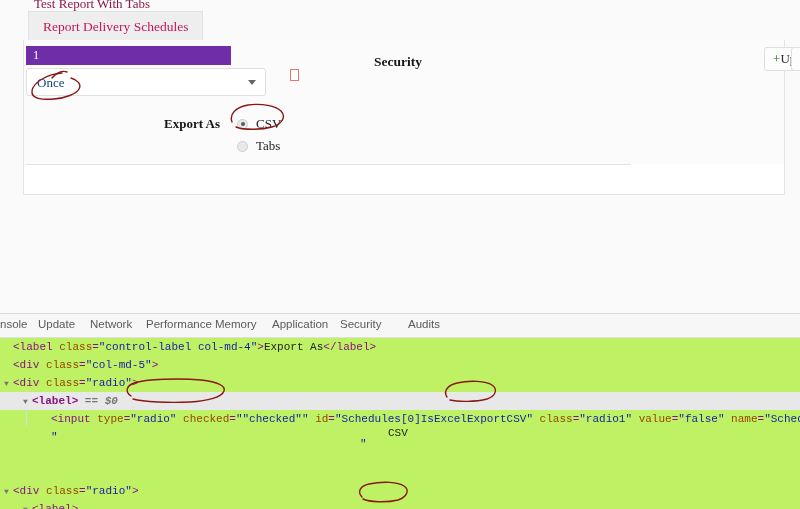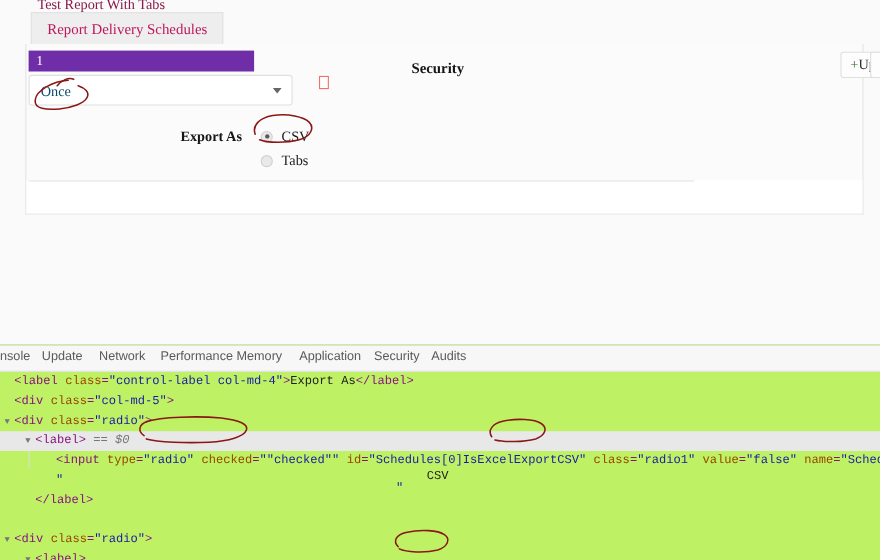--- a/index.html
+++ b/index.html
@@ -131,21 +131,21 @@
     white-space:nowrap;
   }
 
   .dom{
     position:absolute;left:0;top:24px;width:800px;height:172px;
     font-family:"Liberation Mono", monospace;font-size:11px;
     color:#222;line-height:18px;white-space:nowrap;
   }
   .dom-line{position:absolute;left:0;width:800px;height:18px;}
   .dom-line .ind{display:inline-block;}
-  .dom-line.sel{background:#e8e8e8;}
+  .dom-line.sel{background:#e8e8e8;font-weight:bold;}
   .tri{display:inline-block;width:9px;color:#777;font-size:8px;}
   .tag{color:#881280;}
   .attr{color:#994500;}
   .val{color:#1a1aa6;}
   .punct{color:#881280;}
   .txt{color:#222;}
   .sel-marker{color:#777;font-style:italic;}
   .guide{
     position:absolute;left:26px;top:0;width:1px;height:100%;
     background:#dcdcdc;
@@ -203,33 +203,32 @@
 
 <div class="devtools">
   <div class="dt-tabs" id="dt-tabs">
       <span class="dt-tab" style="left: 0px;">nsole</span>
       <span class="dt-tab" style="left: 38px;">Update</span>
       <span class="dt-tab" style="left: 90px; text-align: right;">Network</span>
       <span class="dt-tab" style="left: 146px;">Performance</span>
       <span class="dt-tab" style="left: 215px;">Memory</span>
       <span class="dt-tab" style="left: 272px;">Application</span>
       <span class="dt-tab" style="left: 340px;">Security</span>
-      <span class="dt-tab" style="left: 392px;">Audits</span>
+      <span class="dt-tab" style="left: 408px;">Audits</span>
     </div>
   <div class="dom" id="dom-tree">
     <div class="guide" style="top:52px;height:36px;"></div>
     <span class="textnode" id="csv-textnode" style="left:388px;top:86px;">CSV</span>
     <span class="textnode quote" id="csv-textquote" style="left:360px;top:97px;">"</span>
   <div class="dom-line" style="top: 0px;"><span class="ind" style="width: 4px;"></span><span class="tri"></span><span class="punct">&lt;</span><span class="tag">label</span><span class=""> </span><span class="attr">class</span><span class="punct">=</span><span class="val">"control-label col-md-4"</span><span class="punct">&gt;</span><span class="txt">Export As</span><span class="punct">&lt;/</span><span class="tag">label</span><span class="punct">&gt;</span></div>
       <div class="dom-line" style="top: 18px;"><span class="ind" style="width: 4px;"></span><span class="tri"></span><span class="punct">&lt;</span><span class="tag">div</span><span class=""> </span><span class="attr">class</span><span class="punct">=</span><span class="val">"col-md-5"</span><span class="punct">&gt;</span></div>
       <div class="dom-line" style="top: 36px;"><span class="ind" style="width: 4px;"></span><span class="tri">▼</span><span class="punct">&lt;</span><span class="tag">div</span><span class=""> </span><span class="attr">class</span><span class="punct">=</span><span class="val">"radio"</span><span class="punct">&gt;</span></div>
       <div class="dom-line sel" style="top: 54px;"><span class="ind" style="width: 23px;"></span><span class="tri">▼</span><span class="punct">&lt;</span><span class="tag">label</span><span class="punct">&gt;</span><span class="sel-marker"> == $0</span></div>
       <div class="dom-line" style="top: 72px;"><span class="ind" style="width: 42px;"></span><span class="tri"></span><span class="punct">&lt;</span><span class="tag">input</span><span class=""> </span><span class="attr">type</span><span class="punct">=</span><span class="val">"radio"</span><span class=""> </span><span class="attr">checked</span><span class="punct">=</span><span class="val">""checked""</span><span class=""> </span><span class="attr">id</span><span class="punct">=</span><span class="val">"Schedules[0]IsExcelExportCSV"</span><span class=""> </span><span class="attr">class</span><span class="punct">=</span><span class="val">"radio1"</span><span class=""> </span><span class="attr">value</span><span class="punct">=</span><span class="val">"false"</span><span class=""> </span><span class="attr">name</span><span class="punct">=</span><span class="val">"Schedules[0].IsExcelExport"</span></div>
       <div class="dom-line" style="top: 90px;"><span class="ind" style="width: 42px;"></span><span class="tri"></span><span class="val">"</span></div>
-      <div class="dom-line" style="top: 108px;"><span class="ind" style="width: 23px;"></span><span class="tri"></span><span class="punct">&lt;/</span><span class="tag">label</span><span class="punct">&gt;</span></div>
       <div class="dom-line" style="top: 144px;"><span class="ind" style="width: 4px;"></span><span class="tri">▼</span><span class="punct">&lt;</span><span class="tag">div</span><span class=""> </span><span class="attr">class</span><span class="punct">=</span><span class="val">"radio"</span><span class="punct">&gt;</span></div>
       <div class="dom-line" style="top: 162px;"><span class="ind" style="width: 23px;"></span><span class="tri">▼</span><span class="punct">&lt;</span><span class="tag">label</span><span class="punct">&gt;</span></div>
     </div>
 </div>
 
 <svg class="annot" viewBox="0 0 800 509">
   <g fill="none" stroke="#8b1616" stroke-width="1.4" stroke-linecap="round">
 
     <path d="M62,73 C48,74 33,82 32,91 C31,99 42,100 54,99 C66,98 76,94 79,89 C82,84 77,80 71,78"></path>
     <path d="M52,78 C56,73 62,70 67,72"></path>

